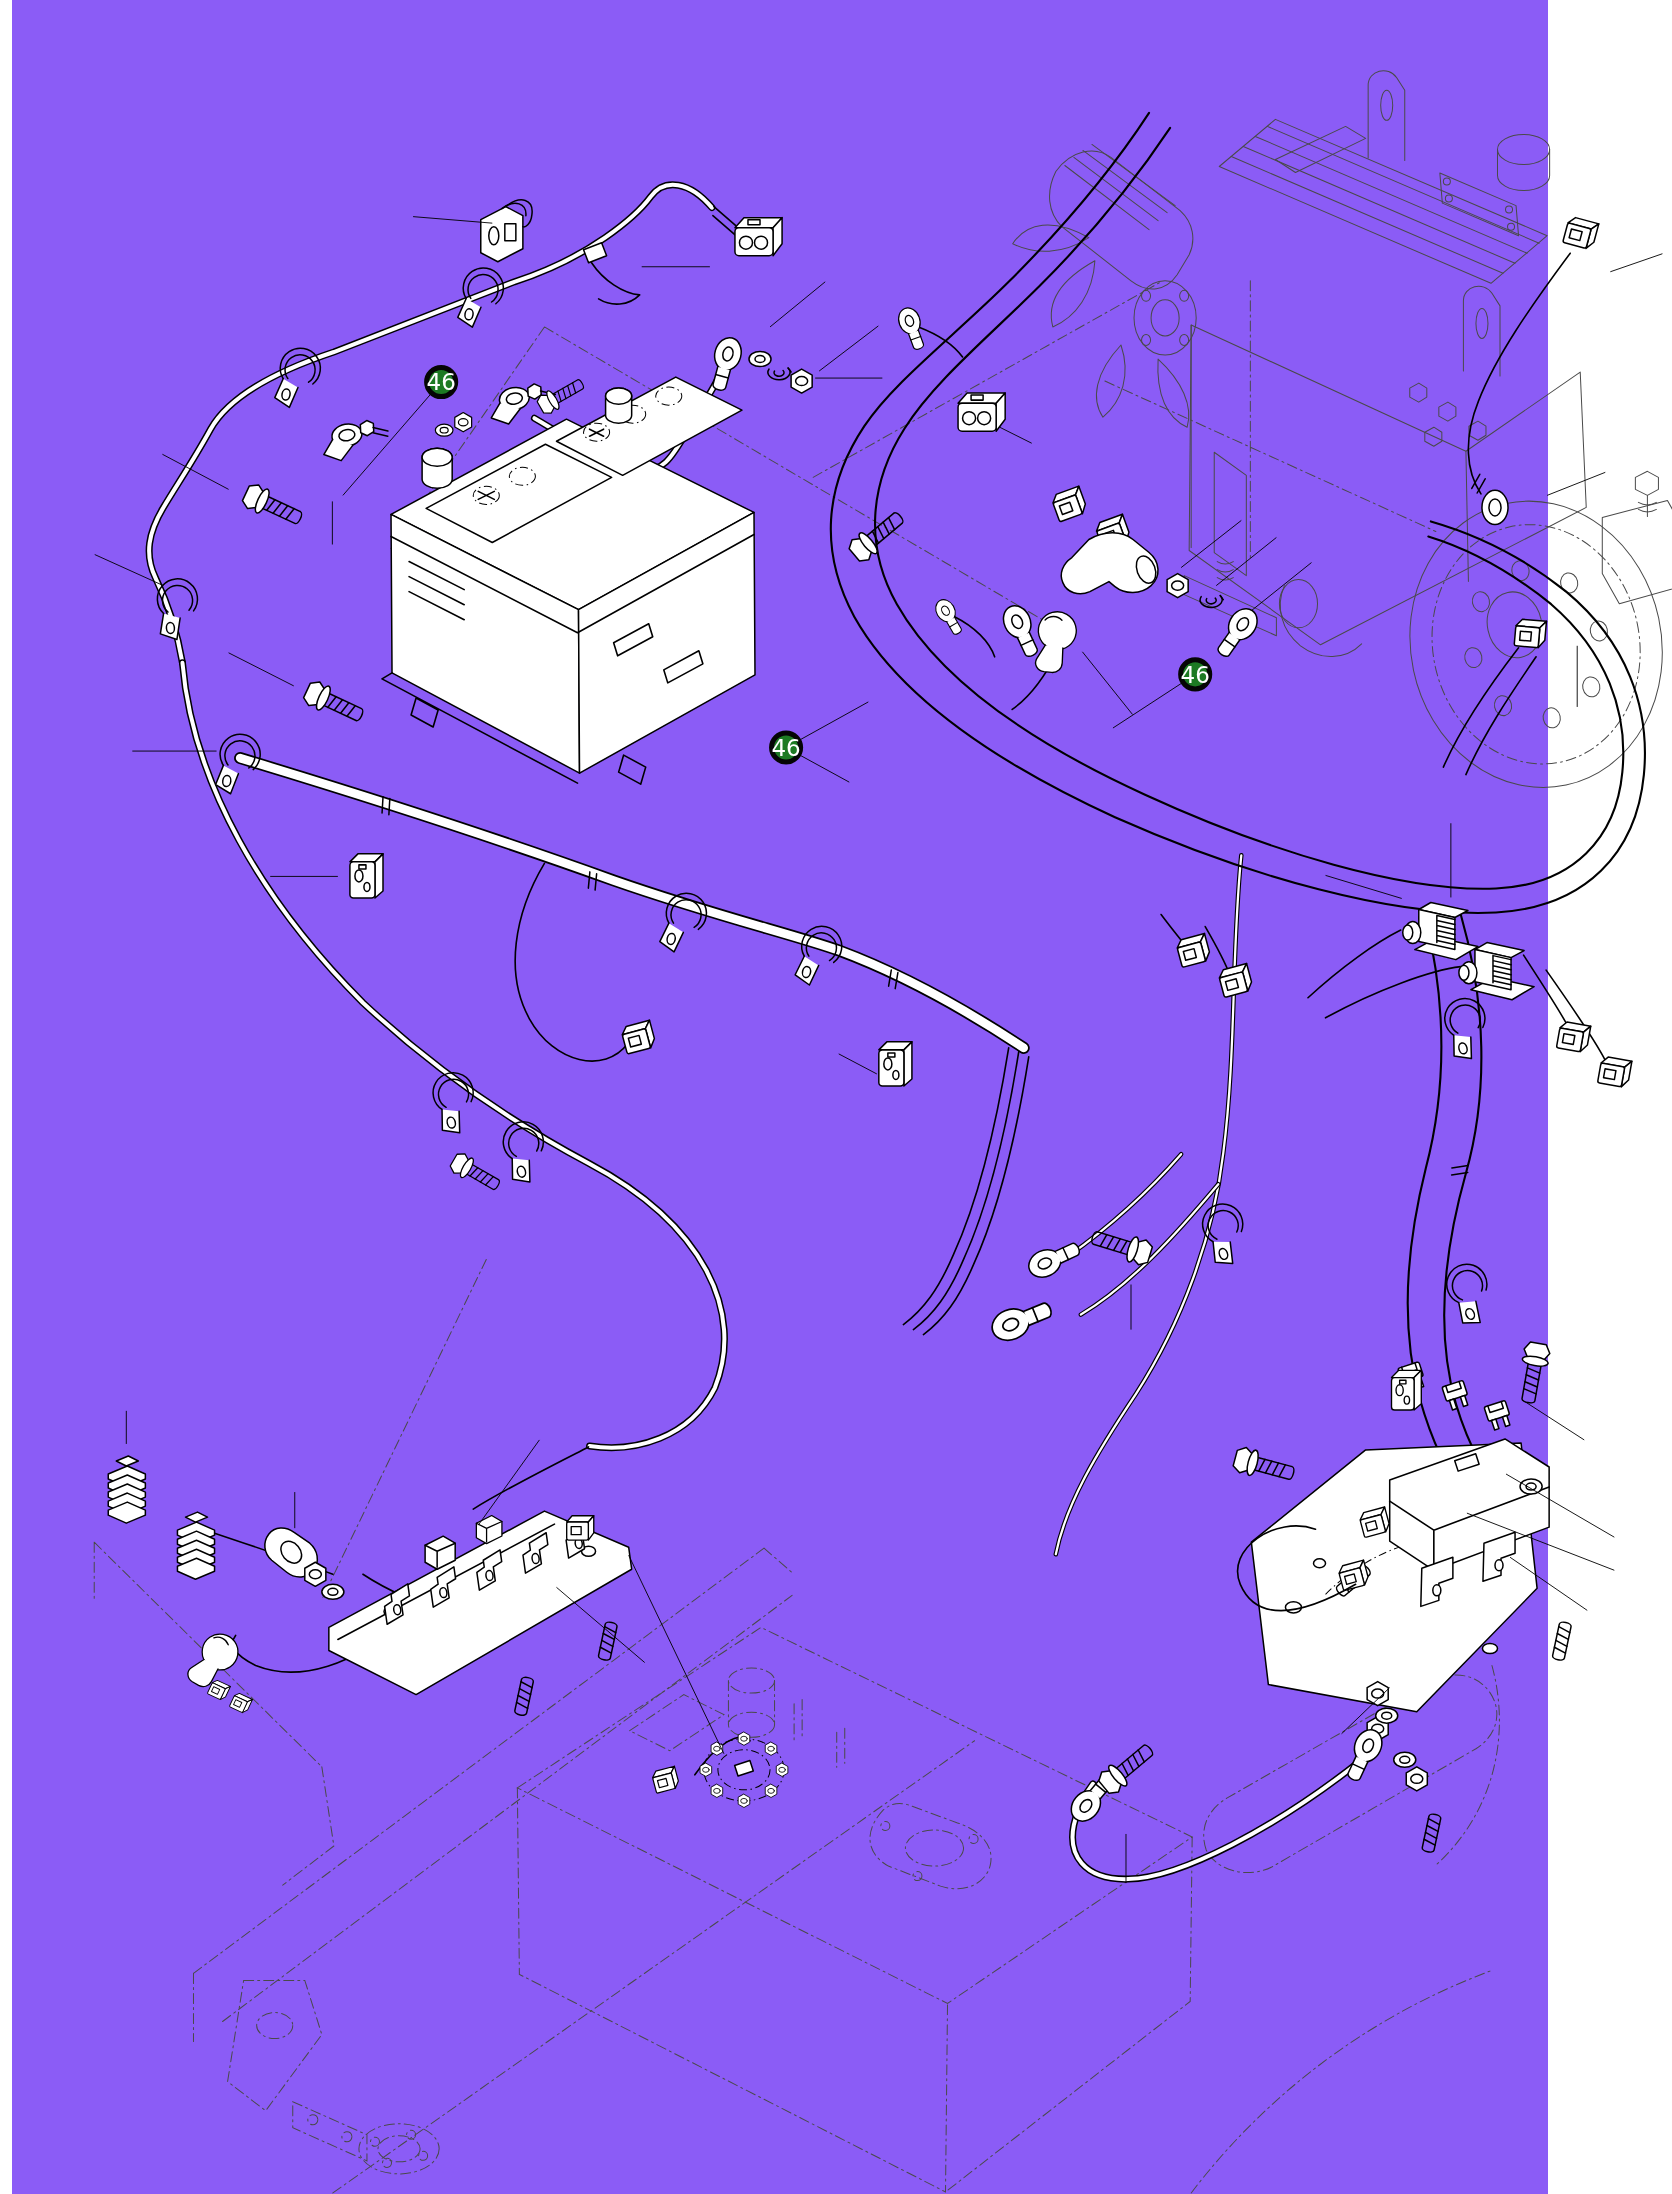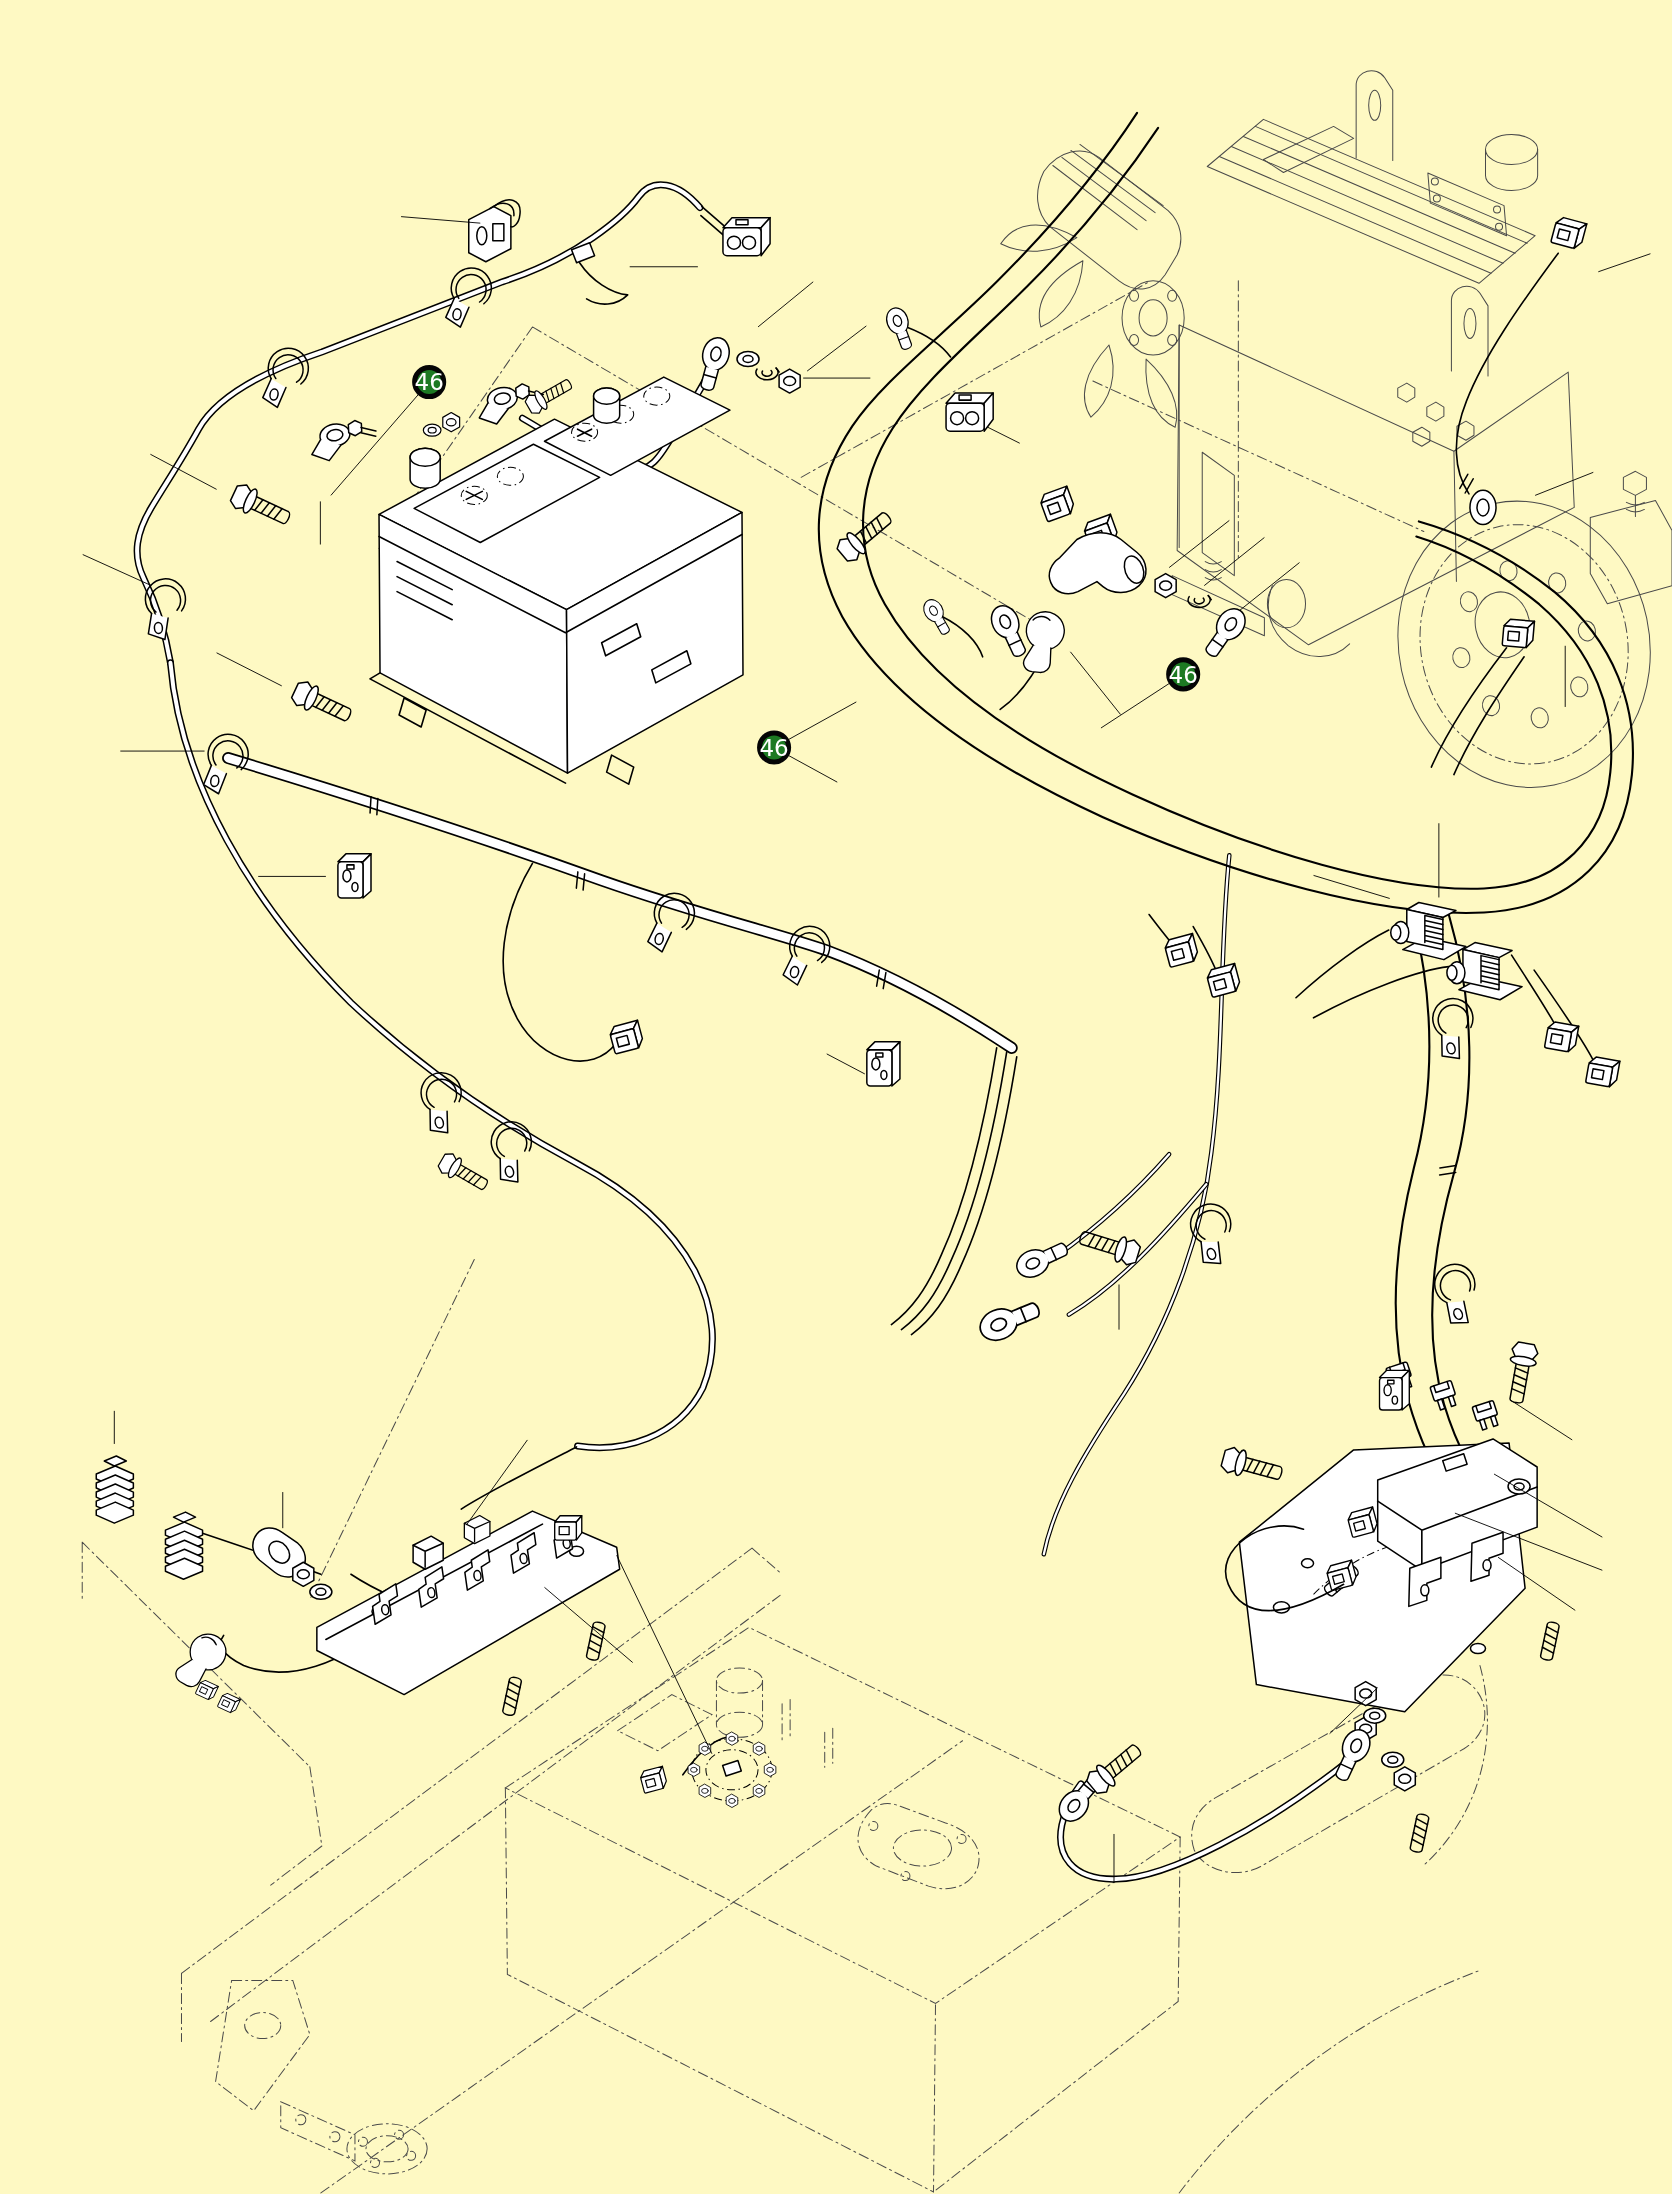--- a/index.html
+++ b/index.html
@@ -1,16 +1,16 @@
 <!DOCTYPE html>
 <html style="font-size:8px"><head>
 <meta charset="utf-8">
 <style>
   html,body{margin:0;padding:0;background:#fff;}
-  .stage{position:relative;width:1672px;height:2194px;background:#fef9c3;font-family:"DejaVu Sans",sans-serif;}
+  .stage{position:relative;width:1536px;height:2194px;background:#8b5cf6;font-family:"DejaVu Sans",sans-serif;margin-left:12px;}
   svg{display:block;width:1672px;height:2194px;}
   
   .ctx{stroke:#4a4a4a;stroke-width:2;fill:none;stroke-linecap:round;stroke-linejoin:round}
   .ctxd{stroke:#4a4a4a;stroke-width:2;fill:none;stroke-dasharray:20 8 4 8;stroke-linecap:round}
   .dash2{stroke:#000;stroke-width:2;fill:none;stroke-dasharray:16 7 3 7}
   
   .w{stroke:#000;stroke-width:3.2;fill:none;stroke-linecap:round;stroke-linejoin:round}
   .cable{stroke:#000;stroke-width:4.2;fill:none;stroke-linecap:round;stroke-linejoin:round}
   .co{stroke:#000;stroke-width:14;fill:none;stroke-linecap:round}
   .ci{stroke:#fff;stroke-width:8;fill:none;stroke-linecap:round}

